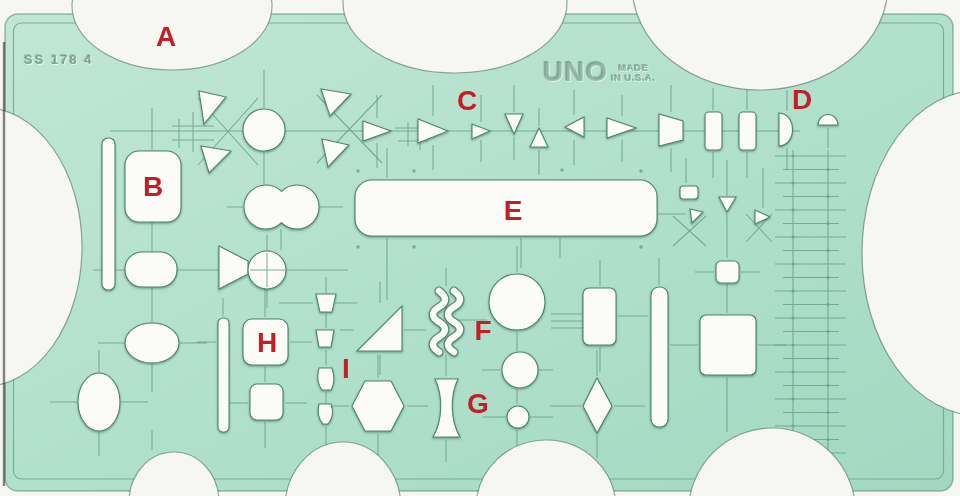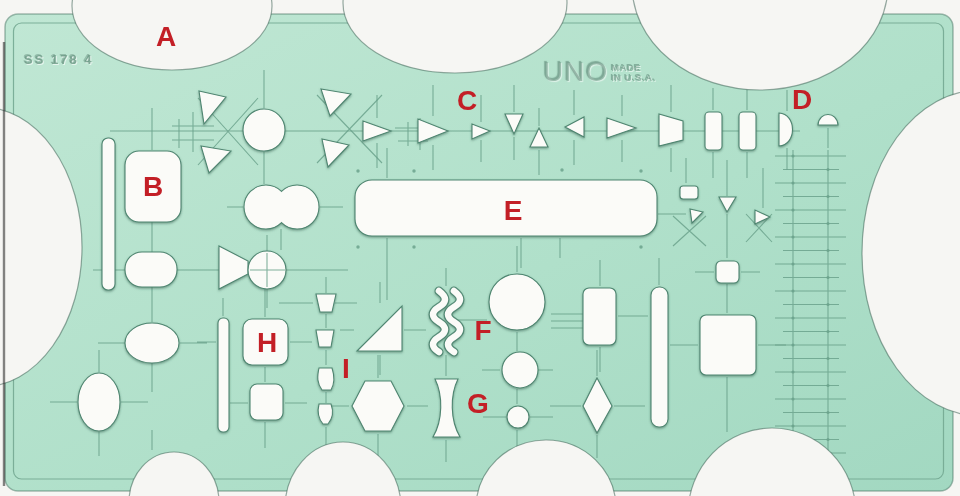--- a/index.html
+++ b/index.html
@@ -27,27 +27,28 @@
     position:absolute; left:24px; top:52px;
     font-size:13px; font-weight:bold; letter-spacing:2px;
     color:rgba(108,152,132,.8);
     text-shadow:1px 1px 0 rgba(255,255,255,.6), -1px -1px 0 rgba(70,110,95,.35);
   }
   .brand{
     position:absolute; left:543px; top:58px; display:flex; align-items:flex-start;
     color:rgba(120,160,142,.62);
   }
   .brand .uno{
-    font-size:28px; font-weight:normal; letter-spacing:1px; line-height:1;
+    font-size:28px; font-weight:bold; letter-spacing:1px; line-height:1;
     text-shadow:1px 1px 1px rgba(255,255,255,.55), -1px -1px 1px rgba(74,116,99,.5);
   }
   .brand .made{
     display:inline-flex; flex-direction:column; margin-left:3px; margin-top:5px;
     font-size:9.5px; font-weight:bold; line-height:1.05; letter-spacing:.5px;
     text-shadow:1px 1px 0 rgba(255,255,255,.5), -1px -1px 0 rgba(74,116,99,.45);
+    align-items:center;
   }
 </style>
 </head>
 <body>
 
 <div class="stage">
 
   <svg width="960" height="496" viewBox="0 0 960 496">
     <defs>
       <linearGradient id="bodyGrad" x1="0" y1="0" x2="1" y2="1">

